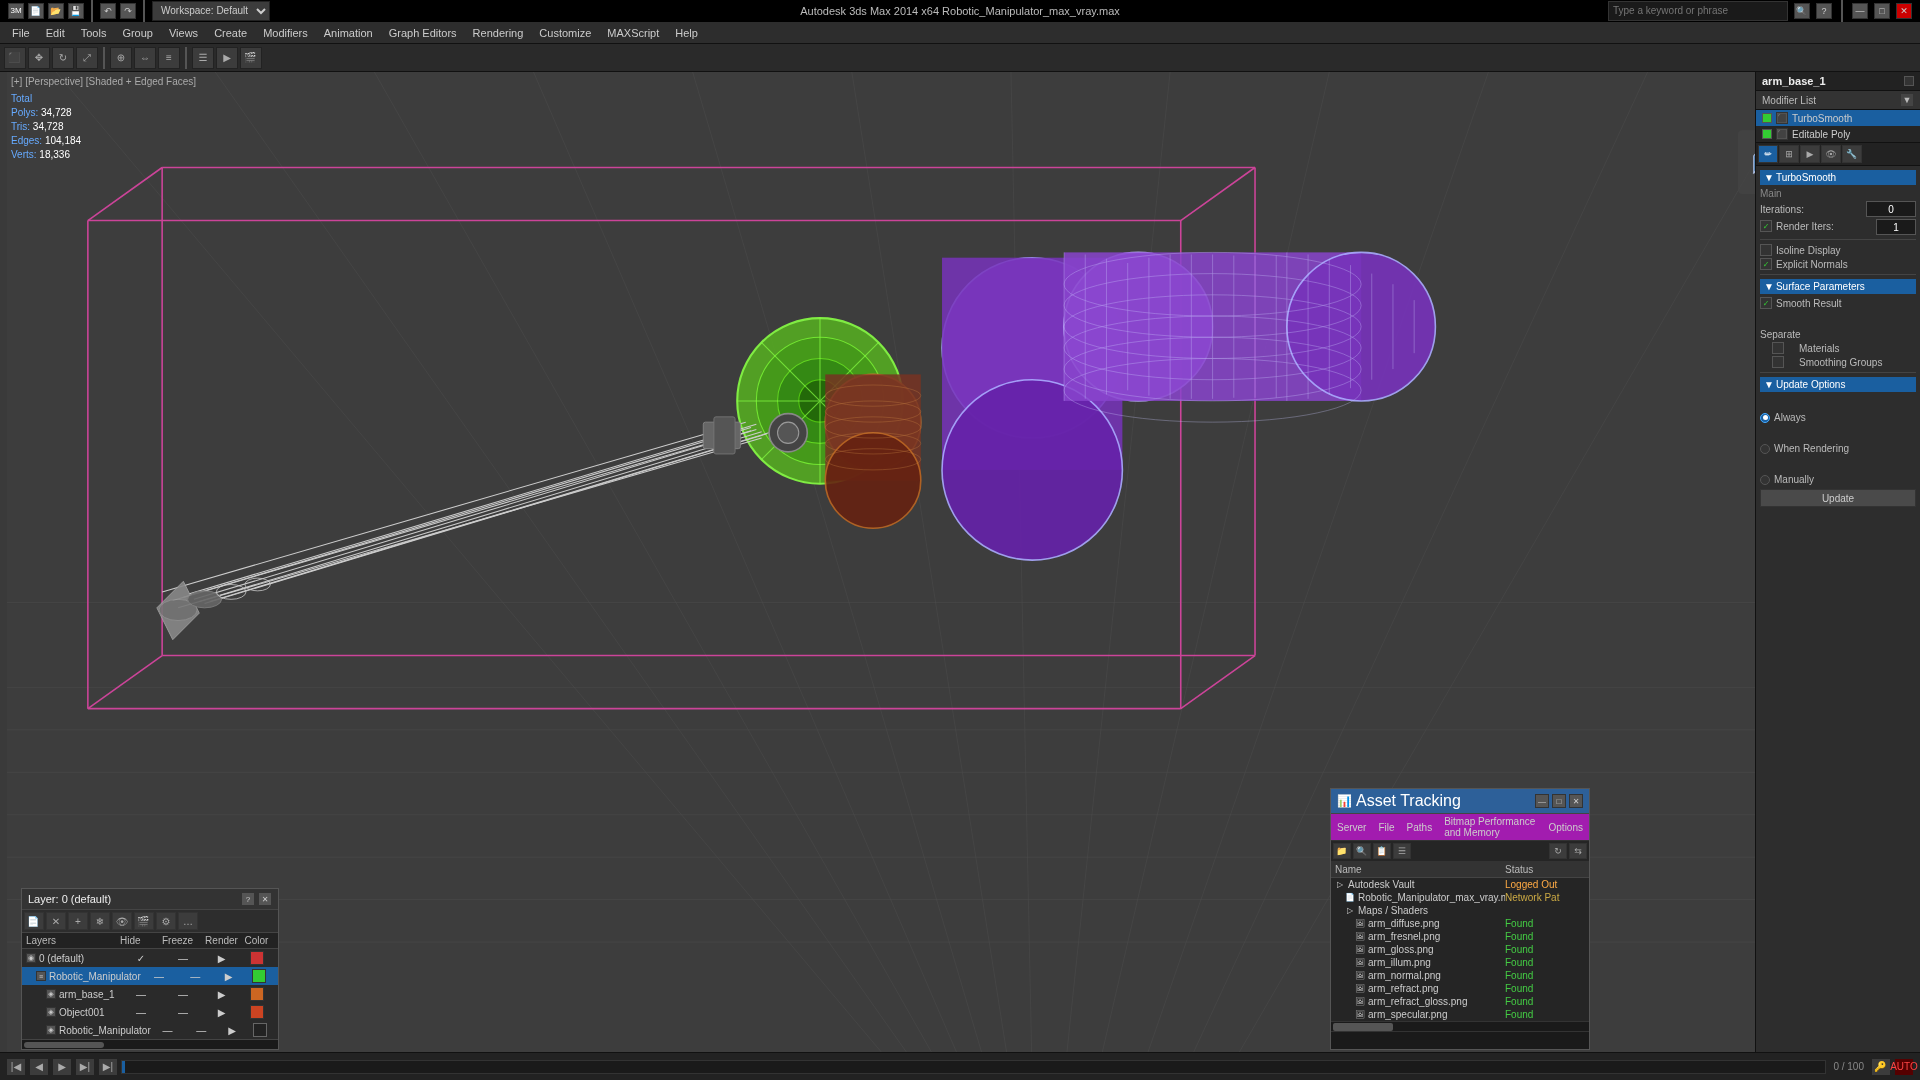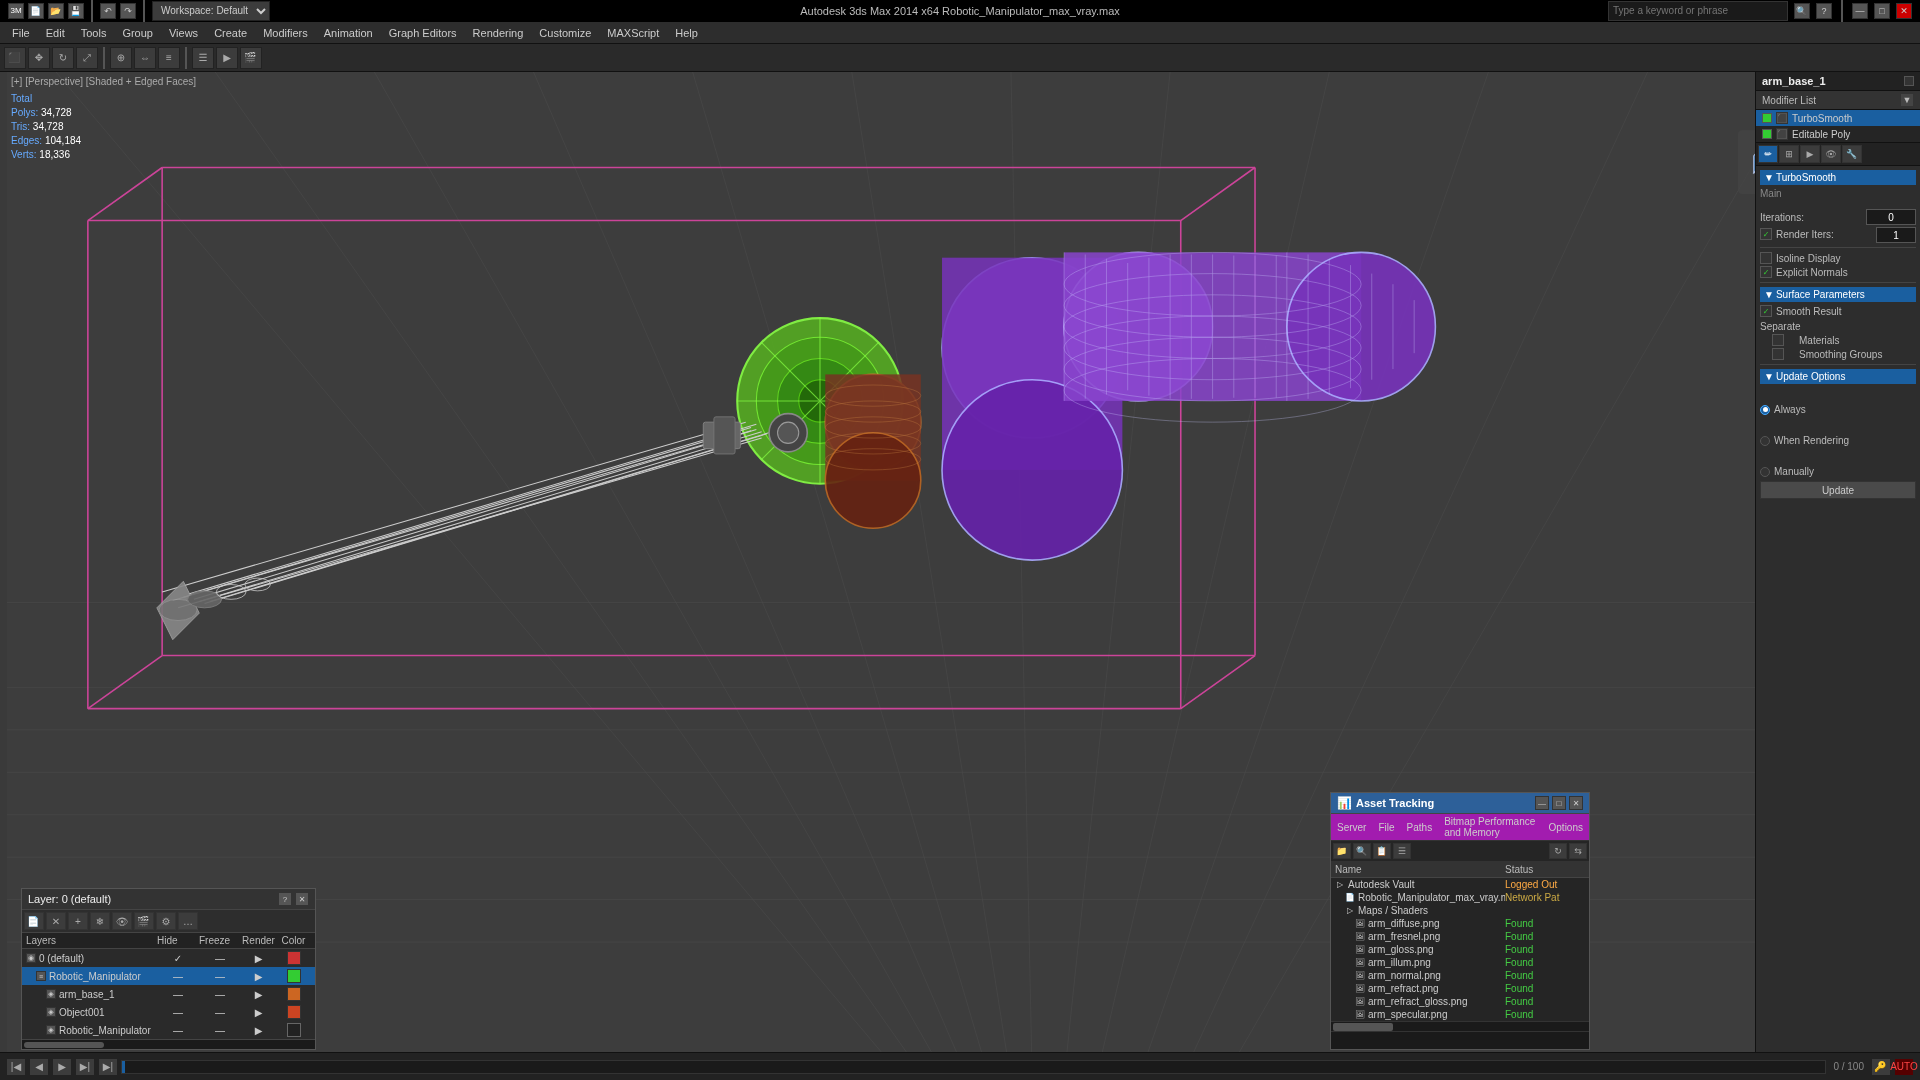--- a/index.html
+++ b/index.html
@@ -67,21 +67,21 @@
     .rp-button { width: 100%; height: 18px; background: #4a4a4a; border: 1px solid #333; color: #ccc; font-size: 10px; cursor: pointer; display: flex; align-items: center; justify-content: center; margin-top: 4px; }
     .sub-indent { padding-left: 12px; gap: 15px; }
     .section-sep { height: 1px; background: #444; margin: 4px 0; }
 
     
     #bottom-panel { position: absolute; bottom: 0; left: 0; width: 100%; height: 30px; background: #2a2a2a; border-top: 1px solid #111; display: flex; align-items: center; padding: 0 6px; gap: 4px; z-index: 10; }
     .bp-btn { width: 20px; height: 18px; background: #3c3c3c; border: 1px solid #222; display: flex; align-items: center; justify-content: center; cursor: pointer; font-size: 10px; color: #aaa; }
     #time-slider { flex: 1; height: 14px; background: #1a1a1a; border: 1px solid #333; position: relative; }
 
     
-    #layers-panel { position: absolute; bottom: 30px; left: 14px; width: 295px; background: #2a2a2a; border: 1px solid #555; z-index: 20; }
+    #layers-panel { position: absolute; bottom: 30px; left: 14px; width: 258px; background: #2a2a2a; border: 1px solid #555; z-index: 20; }
     #layers-titlebar { display: flex; align-items: center; justify-content: space-between; background: #333; padding: 3px 6px; border-bottom: 1px solid #444; cursor: move; }
     #layers-title { font-size: 11px; color: #eee; }
     #layers-toolbar { display: flex; align-items: center; padding: 2px; gap: 2px; background: #2d2d2d; border-bottom: 1px solid #444; }
     .lt-btn { width: 20px; height: 18px; background: #3c3c3c; border: 1px solid #333; display: flex; align-items: center; justify-content: center; cursor: pointer; font-size: 10px; color: #aaa; }
     #layers-header { display: flex; align-items: center; background: #222; border-bottom: 1px solid #444; padding: 2px 4px; font-size: 10px; color: #bbb; }
     .lh-name { flex: 1; }
     .lh-col { width: 42px; text-align: left; }
     .lh-col2 { width: 35px; text-align: center; }
     #layers-list { max-height: 120px; overflow-y: auto; }
     .layer-row { display: flex; align-items: center; padding: 2px 4px; font-size: 10px; color: #ccc; cursor: pointer; }
@@ -89,21 +89,21 @@
     .layer-name { flex: 1; display: flex; align-items: center; gap: 3px; }
     .layer-icon { width: 10px; height: 10px; background: #555; border: 1px solid #333; display: flex; align-items: center; justify-content: center; font-size: 7px; }
     .layer-col { width: 42px; text-align: center; display: flex; align-items: center; justify-content: center; gap: 2px; }
     .layer-col2 { width: 35px; display: flex; align-items: center; justify-content: center; }
     .layer-color { width: 14px; height: 14px; border: 1px solid #333; }
     #layers-scrollbar { height: 10px; background: #1a1a1a; border-top: 1px solid #444; display: flex; align-items: center; padding: 0 2px; }
 
     
     #asset-panel { position: absolute; bottom: 30px; right: 165px; width: 260px; background: #252525; border: 1px solid #555; z-index: 20; }
     #asset-titlebar { display: flex; align-items: center; justify-content: space-between; background: #2d6099; padding: 3px 6px; border-bottom: 1px solid #444; }
-    #asset-title { font-size: 11px; color: #fff; font-weight: bold; }
+    #asset-title { font-size: 16px; color: #fff; font-weight: normal; }
     #asset-controls { display: flex; gap: 3px; }
     .asset-ctrl-btn { width: 14px; height: 14px; background: #555; border: 1px solid #333; display: flex; align-items: center; justify-content: center; font-size: 8px; cursor: pointer; color: #ccc; }
     #asset-menubar { display: flex; align-items: center; background: #a21caf; border-bottom: 1px solid #333; }
     .asset-menu { padding: 2px 6px; font-size: 10px; color: #ccc; cursor: pointer; }
     #asset-toolbar { display: flex; align-items: center; padding: 2px; gap: 2px; background: #252525; border-bottom: 1px solid #333; }
     .at-btn { width: 18px; height: 16px; background: #3c3c3c; border: 1px solid #333; display: flex; align-items: center; justify-content: center; cursor: pointer; font-size: 9px; color: #aaa; }
     #asset-table-header { display: flex; align-items: center; background: #333; border-bottom: 1px solid #444; padding: 2px 4px; font-size: 10px; color: #bbb; }
     .ath-name { flex: 1; }
     .ath-status { width: 80px; text-align: left; }
     #asset-list { overflow-y: auto; max-height: 180px; }
@@ -603,21 +603,21 @@
       <div class="rp-tab">🔧</div>
     </div>
 
     <div id="rp-content">
 
       <div class="rp-section-title">
         <span>▼</span>
         <span>TurboSmooth</span>
       </div>
 
-      <div class="rp-label" style="font-size:10px;color:#888;margin-bottom:10px;">Main</div>
+      <div class="rp-label" style="font-size:10px;color:#888;margin-bottom:2px;">Main</div>
 
       <div class="rp-row">
         <span class="rp-label">Iterations:</span>
         <input class="rp-value" type="text" value="0" style="">
       </div>
 
       <div class="rp-row">
         <div class="rp-checkbox">
           <div class="checkbox-box checked">✓</div>
           <span class="rp-label">Render Iters:</span>
@@ -642,21 +642,21 @@
       <div class="rp-section-title">
         <span>▼</span>
         <span>Surface Parameters</span>
       </div>
 
       <div class="rp-checkbox">
         <div class="checkbox-box checked">✓</div>
         <span class="rp-label">Smooth Result</span>
       </div>
 
-      <div class="rp-label" style="margin-top:4px;margin-bottom:2px;">Separate</div>
+      <div class="rp-label" style="margin-top:20px;margin-bottom:2px;">Separate</div>
 
       <div class="rp-checkbox sub-indent">
         <div class="checkbox-box"></div>
         <span class="rp-label">Materials</span>
       </div>
 
       <div class="rp-checkbox sub-indent">
         <div class="checkbox-box"></div>
         <span class="rp-label">Smoothing Groups</span>
       </div>

